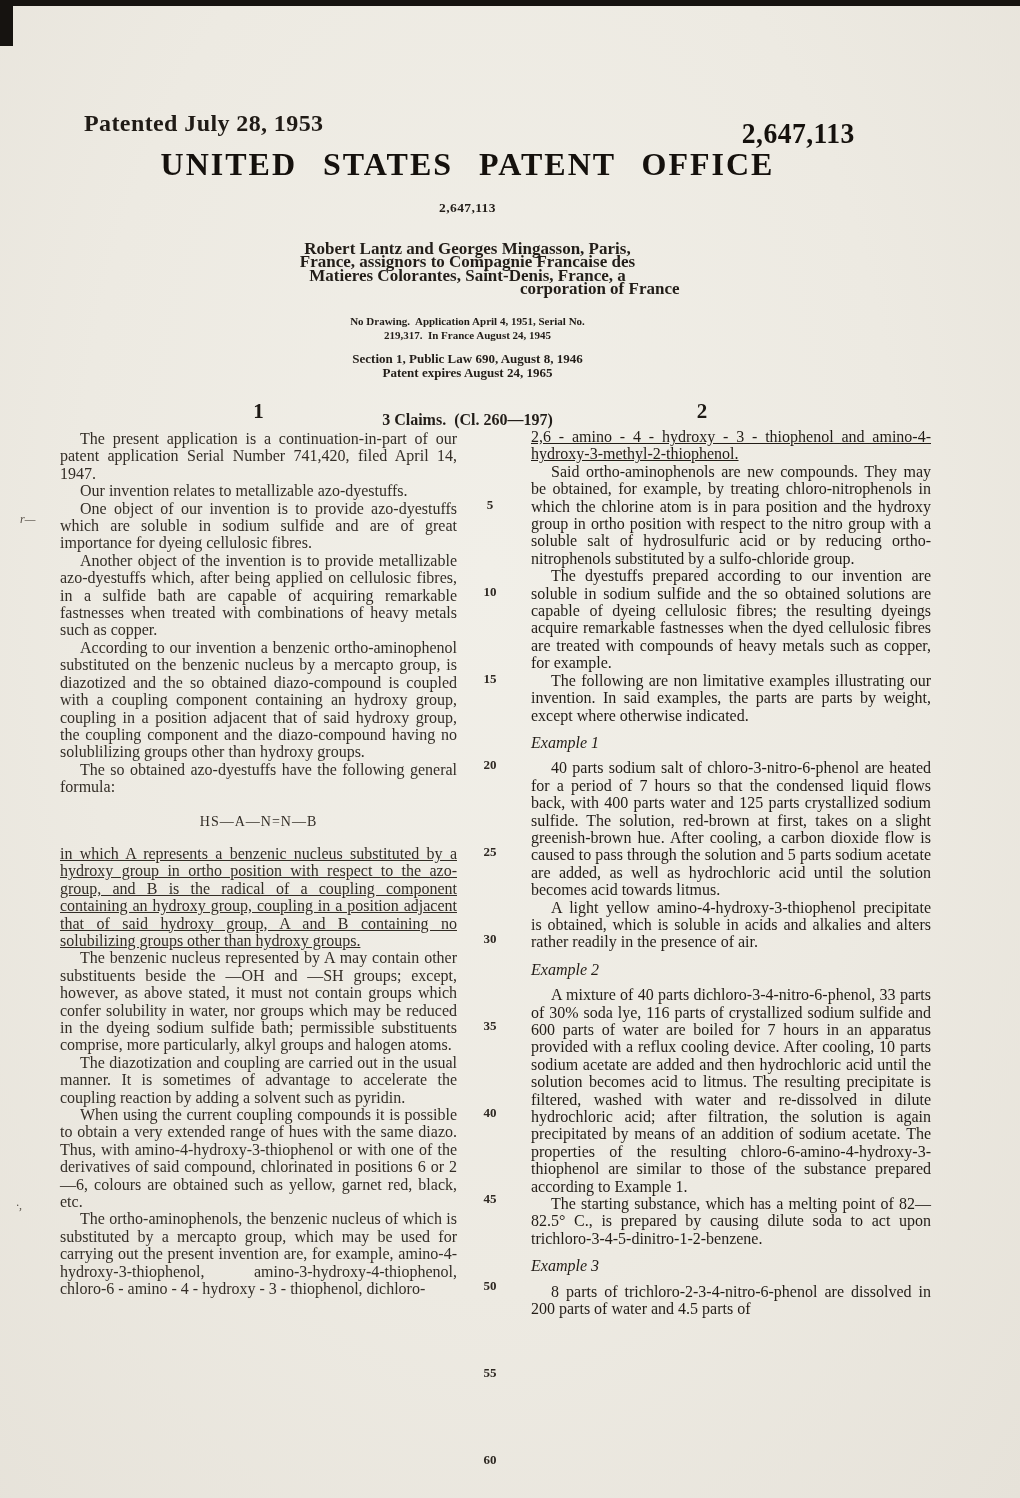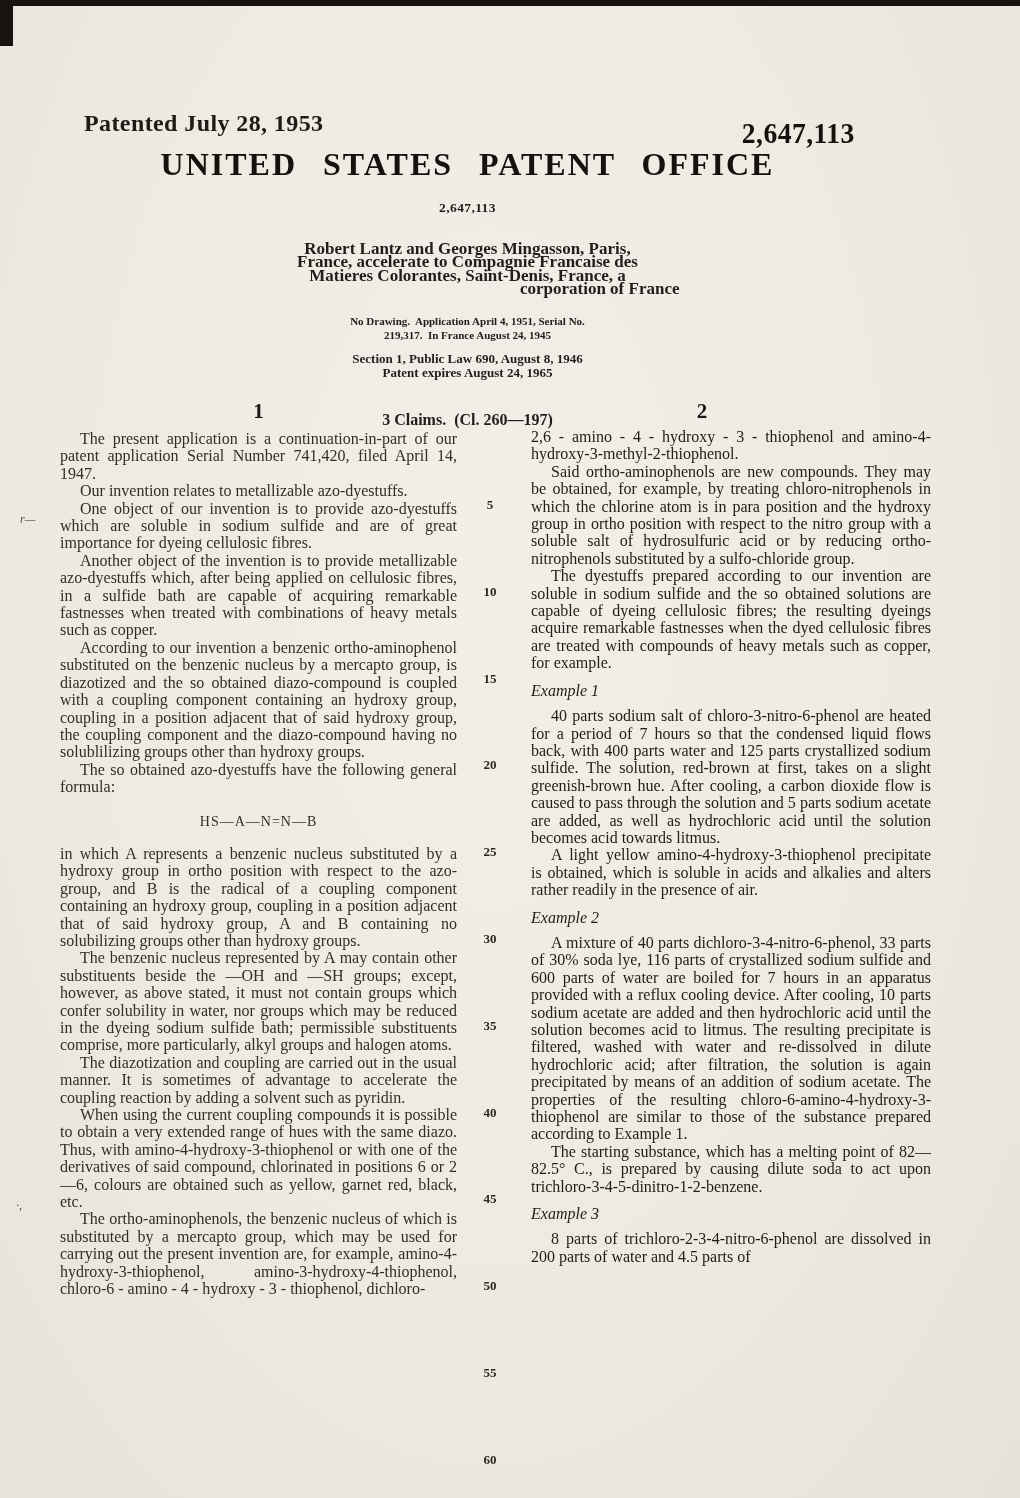--- a/index.html
+++ b/index.html
@@ -34,21 +34,21 @@
   
   .colnum { position:absolute; top:399px; font-size:21px; font-weight:bold; color:#1d1914; }
   .colnum1 { left:60px; width:397px; text-align:center; }
   .colnum2 { left:532px; width:340px; text-align:center; }
 
   
   .col { position:absolute; font-size:16px; line-height:17.4px; text-align:justify; }
   .col-left  { left:60px;  top:430px; width:397px; color:#332d26; }
   .col-right { left:531px; top:428px; width:400px; color:#221c16; }
   .col p { text-indent:20px; }
-  .col p.noindent { text-indent:0; }
+  .col p.noindent { text-indent:0;text-decoration:underline; }
   .formula { text-align:center; letter-spacing:1px; margin:17px 0 15px; font-size:14px; }
   .example-h { text-align:left; font-style:italic; margin:10px 0 8px; }
 
   
   .gutter { position:absolute; left:468px; top:497px; width:44px; }
   .gutter span { display:block; height:86.8px; text-align:center; font-size:13px; font-weight:bold; color:#2e2822; }
 </style>
 </head>
 <body>
 
@@ -61,21 +61,21 @@
 
   <div class="patented">Patented July 28, 1953</div>
   <div class="pn-large">2,647,113</div>
 
   <div class="hc office">UNITED STATES PATENT OFFICE</div>
   <div class="hc pn-small">2,647,113</div>
 
   <div class="hc byline">
     <div class="bl-inner">
       <div>Robert Lantz and Georges Mingasson, Paris,</div>
-      <div>France, accelerate to Compagnie Francaise des</div>
+      <div>France, assignors to Compagnie Francaise des</div>
       <div>Matieres Colorantes, Saint-Denis, France, a</div>
       <div class="bl-last">corporation of France</div>
     </div>
   </div>
 
   <div class="hc app-block">
     <div>No Drawing.&nbsp; Application April 4, 1951, Serial No.</div>
     <div>219,317.&nbsp; In France August 24, 1945</div>
   </div>
 
@@ -116,20 +116,21 @@
     <span>45</span>
     <span>50</span>
     <span>55</span>
     <span>60</span>
   </div>
 
   <div class="col col-right">
     <p class="noindent">2,6 - amino - 4 - hydroxy - 3 - thiophenol and amino-4-hydroxy-3-methyl-2-thiophenol.</p>
     <p>Said ortho-aminophenols are new compounds. They may be obtained, for example, by treating chloro-nitrophenols in which the chlorine atom is in para position and the hydroxy group in ortho position with respect to the nitro group with a soluble salt of hydrosulfuric acid or by reducing ortho-nitrophenols substituted by a sulfo-chloride group.</p>
     <p>The dyestuffs prepared according to our invention are soluble in sodium sulfide and the so obtained solutions are capable of dyeing cellulosic fibres; the resulting dyeings acquire remarkable fastnesses when the dyed cellulosic fibres are treated with compounds of heavy metals such as copper, for example.</p>
+    <p>The following are non limitative examples illustrating our invention. In said examples, the parts are parts by weight, except where otherwise indicated.</p>
     <div class="example-h">Example 1</div>
     <p>40 parts sodium salt of chloro-3-nitro-6-phenol are heated for a period of 7 hours so that the condensed liquid flows back, with 400 parts water and 125 parts crystallized sodium sulfide. The solution, red-brown at first, takes on a slight greenish-brown hue. After cooling, a carbon dioxide flow is caused to pass through the solution and 5 parts sodium acetate are added, as well as hydrochloric acid until the solution becomes acid towards litmus.</p>
     <p>A light yellow amino-4-hydroxy-3-thiophenol precipitate is obtained, which is soluble in acids and alkalies and alters rather readily in the presence of air.</p>
     <div class="example-h">Example 2</div>
     <p>A mixture of 40 parts dichloro-3-4-nitro-6-phenol, 33 parts of 30% soda lye, 116 parts of crystallized sodium sulfide and 600 parts of water are boiled for 7 hours in an apparatus provided with a reflux cooling device. After cooling, 10 parts sodium acetate are added and then hydrochloric acid until the solution becomes acid to litmus. The resulting precipitate is filtered, washed with water and re-dissolved in dilute hydrochloric acid; after filtration, the solution is again precipitated by means of an addition of sodium acetate. The properties of the resulting chloro-6-amino-4-hydroxy-3-thiophenol are similar to those of the substance prepared according to Example 1.</p>
     <p>The starting substance, which has a melting point of 82—82.5° C., is prepared by causing dilute soda to act upon trichloro-3-4-5-dinitro-1-2-benzene.</p>
     <div class="example-h">Example 3</div>
     <p>8 parts of trichloro-2-3-4-nitro-6-phenol are dissolved in 200 parts of water and 4.5 parts of</p>
   </div>
 

